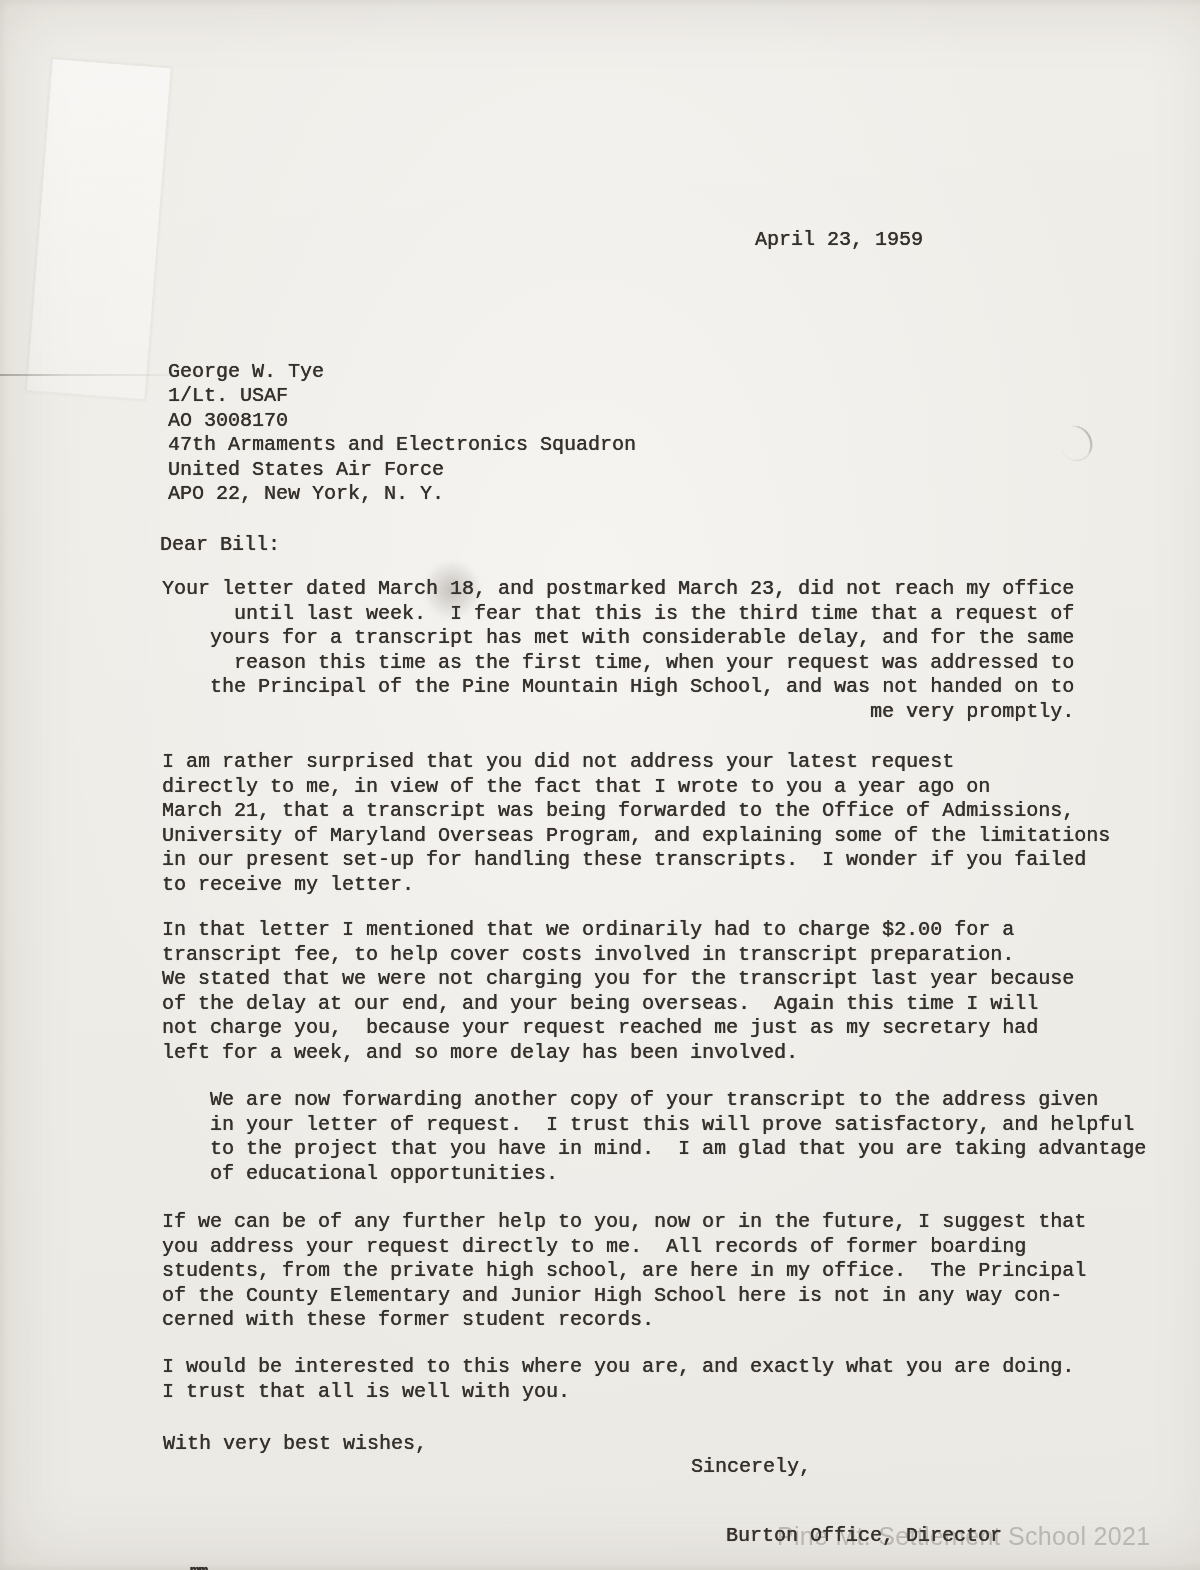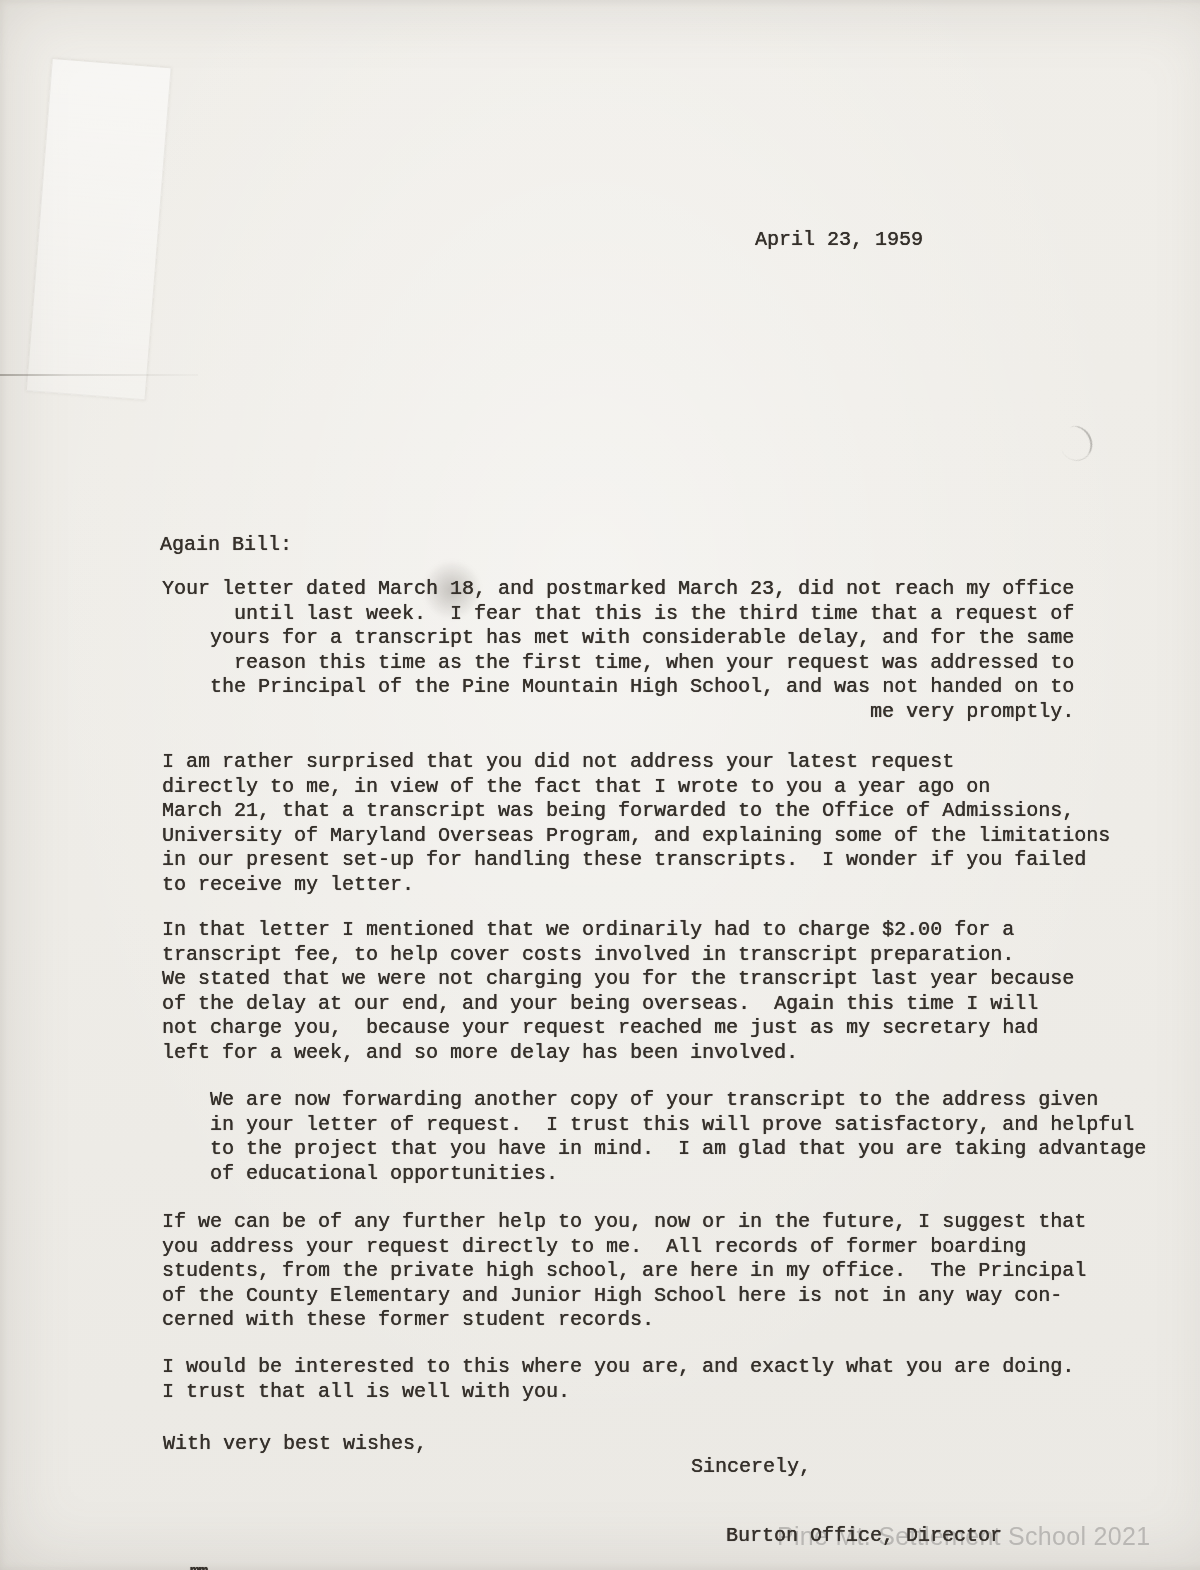--- a/index.html
+++ b/index.html
@@ -88,22 +88,28 @@
 
 <div class="page">
 
   <div class="artifact tape-strip"></div>
   <div class="artifact scratch"></div>
   <div class="artifact smudge"></div>
   <div class="artifact pencil-mark"></div>
 
   <div class="mono date">April 23, 1959</div>
 
+  <div class="mono recipient">George W. Tye
+1/Lt. USAF
+AO 3008170
+47th Armaments and Electronics Squadron
+United States Air Force
+APO 22, New York, N. Y.</div>
 
-  <div class="mono salutation">Again Bill:</div>
+  <div class="mono salutation">Dear Bill:</div>
 
   <div class="mono para p0">Your letter dated March 18, and postmarked March 23, did not reach my office
 until last week.  I fear that this is the third time that a request of
 yours for a transcript has met with considerable delay, and for the same
 reason this time as the first time, when your request was addressed to
 the Principal of the Pine Mountain High School, and was not handed on to
 me very promptly.</div>
   <div class="mono para p1">I am rather surprised that you did not address your latest request
 directly to me, in view of the fact that I wrote to you a year ago on
 March 21, that a transcript was being forwarded to the Office of Admissions,

